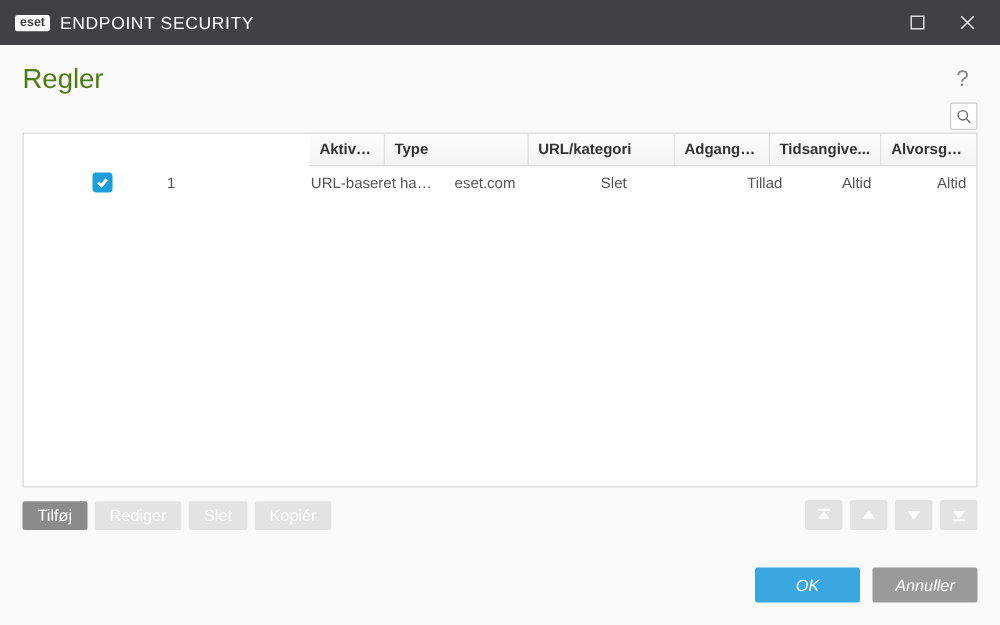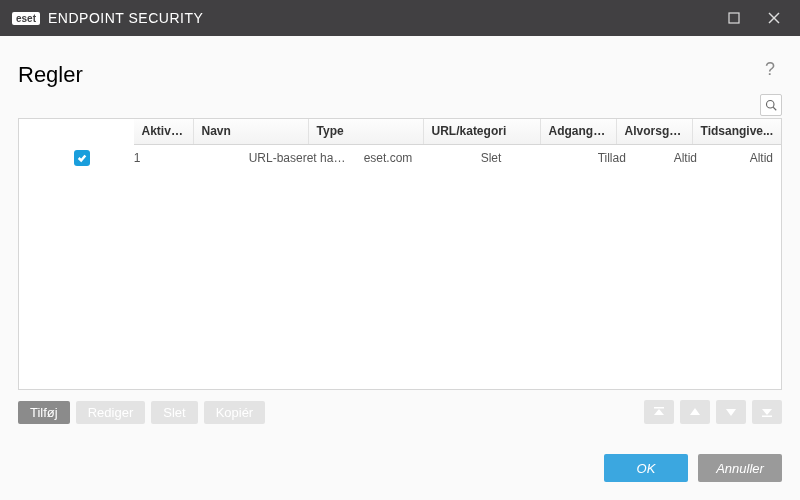--- a/index.html
+++ b/index.html
@@ -25,21 +25,21 @@
   }
   .titlebar-btn svg { width: 12px; height: 12px; }
 
   .content {
     height: calc(500px - 36px);
     background: #fafafa;
     display: flex; flex-direction: column;
     padding: 14px 18px 18px 18px;
   }
   .header-row { display: flex; align-items: center; margin-bottom: 6px; }
-  .page-title { font-size: 22px; color: #000000; font-weight: 400; flex: 1; margin-top: 12px; }
+  .page-title { font-size: 22px; color: #4d7c0f; font-weight: 400; flex: 1; }
   .help-btn { color: #888; font-size: 18px; cursor: pointer; width: 24px; text-align: center; }
 
   .search-row { display: flex; justify-content: flex-end; margin-bottom: 2px; }
   .search-btn {
     width: 22px; height: 22px; border: 1px solid #ccc; background: #fff;
     display: flex; align-items: center; justify-content: center; cursor: pointer;
     border-radius: 2px;
   }
   .search-btn svg { width: 12px; height: 12px; stroke: #666; }
 
@@ -146,26 +146,25 @@
       <svg viewBox="0 0 16 16" fill="none">
           <circle cx="7" cy="7" r="5" stroke-width="1.5"></circle>
           <line x1="11" y1="11" x2="15" y2="15" stroke-width="1.5"></line>
         </svg>
     </div>
   </div>
 
   <div class="table-wrap">
     <div class="thead">
       <div class="th col-enabled">Aktiver...</div>
-      <div class="th col-name">Navn</div>
       <div class="th col-type">Type</div>
       <div class="th col-url">URL/kategori</div>
       <div class="th col-access">Adgangsre...</div>
+      <div class="th col-time">Tidsangive...</div>
       <div class="th col-severity">Alvorsgrad</div>
-      <div class="th col-time">Tidsangive...</div>
     </div>
     <div class="tbody">
       <div class="trow">
         <div class="td col-enabled">
           <span class="chk">
             <svg viewBox="0 0 12 12">
                 <polyline points="2,6 5,9 10,3"></polyline>
               </svg>
           </span>
         </div>

